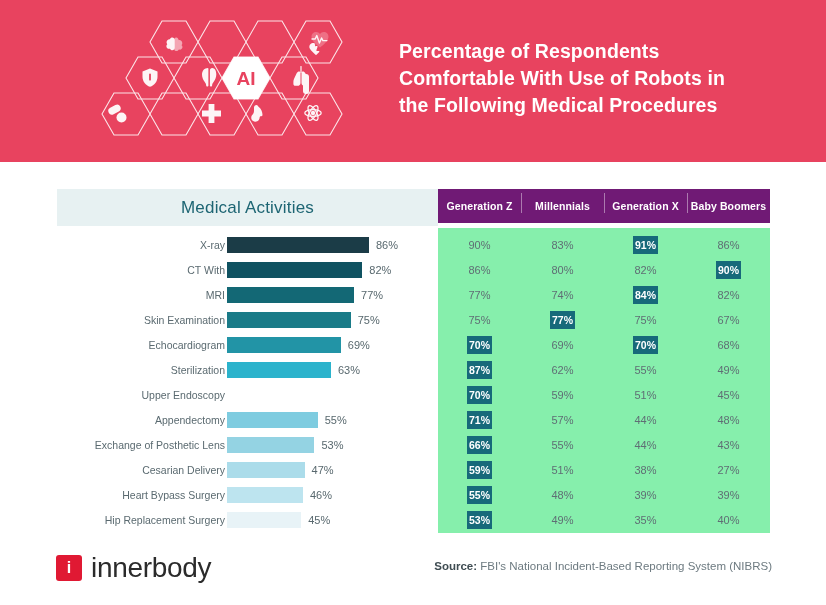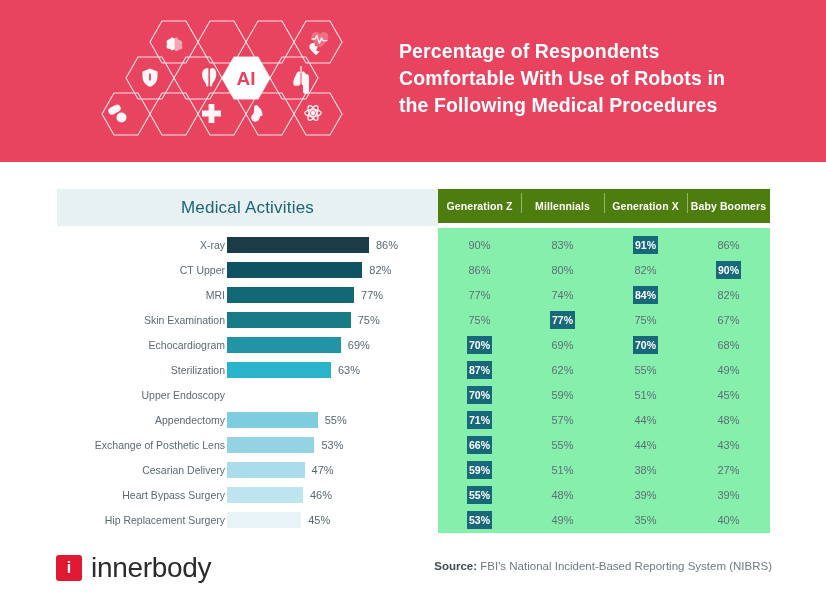--- a/index.html
+++ b/index.html
@@ -59,21 +59,21 @@
   .bar-fill{
     height:16px;
   }
   .bar-value{
     margin-left:7px;color:#58686e;font-size:11px;white-space:nowrap;
   }
 
   
   .table-head{
     position:absolute;left:438px;top:189px;width:332px;height:34px;
-    background:#4d7c0f;
+    background:#701a75;
     display:flex;align-items:center;
   }
   .th{
     flex:1;text-align:center;color:#ffffff;
     font-size:10.5px;font-weight:bold;letter-spacing:0.1px;
     position:relative;white-space:nowrap;
   }
   .th + .th::before{
     content:"";position:absolute;left:0;top:-7px;height:20px;width:1px;
     background:rgba(255,255,255,0.42);
@@ -218,21 +218,21 @@
 
 <div class="bars" id="bars">
     <div class="bar-row">
       <div class="bar-label">X-ray</div>
       <div class="bar-track">
         <div class="bar-fill" style="width: 141.9px; background: rgb(27, 60, 71);"></div>
         <div class="bar-value">86%</div>
       </div>
     </div>
     <div class="bar-row">
-      <div class="bar-label">CT Upper</div>
+      <div class="bar-label">CT With</div>
       <div class="bar-track">
         <div class="bar-fill" style="width: 135.3px; background: rgb(15, 82, 97);"></div>
         <div class="bar-value">82%</div>
       </div>
     </div>
     <div class="bar-row">
       <div class="bar-label">MRI</div>
       <div class="bar-track">
         <div class="bar-fill" style="width: 127.05px; background: rgb(19, 104, 117);"></div>
         <div class="bar-value">77%</div>

